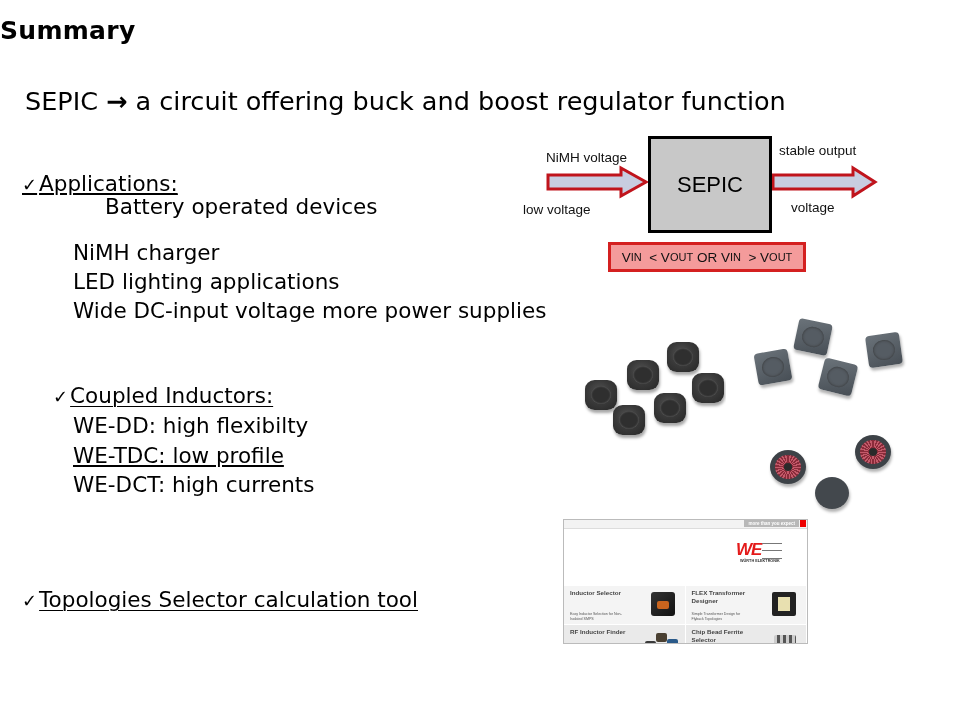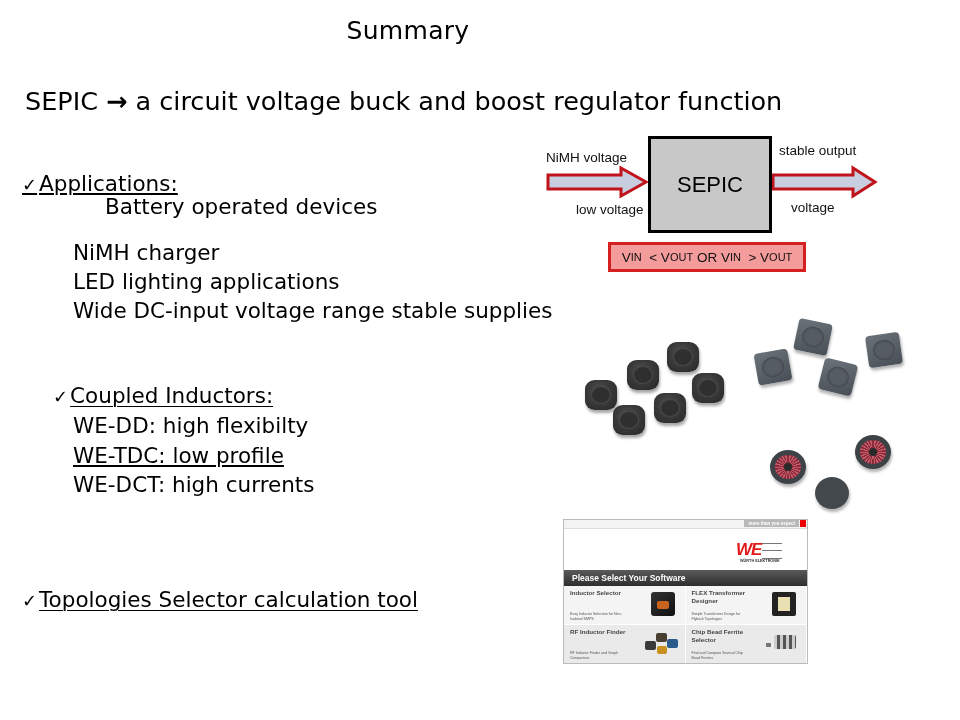--- a/index.html
+++ b/index.html
@@ -1,39 +1,39 @@
 <!DOCTYPE html>
 <html><head>
   <meta charset="utf-8">
   <style>
     html, body { margin: 0; padding: 0; }
     body { width: 960px; height: 720px; background: #ffffff; position: relative; overflow: hidden; font-family: "DejaVu Sans", sans-serif; color: #000; }
     .abs { position: absolute; }
-    .title { left: 0; width: 816px; top: 16px; text-align: center; font-weight: normal; font-size: 25px; letter-spacing: 0.3px; }
+    .title { left: 0; width: 816px; top: 16px; font-weight: bold; font-size: 25px; letter-spacing: 0.3px; }
     .headline { left: 25px; top: 86px; font-size: 25.5px; white-space: nowrap; }
     .sec { left: 22px; font-size: 21.5px; white-space: nowrap; }
     .sec .check { font-size: 18px; margin-right: 2px; }
     .sec .head { text-decoration: underline; text-underline-offset: 3px; text-decoration-thickness: 1px; }
     .item { left: 73px; font-size: 21.5px; white-space: nowrap; }
     
     .diag-label { font-family: "Liberation Sans", sans-serif; font-size: 13.5px; color: #111; white-space: nowrap; }
     .sepic-box { left: 648px; top: 136px; width: 124px; height: 97px; background: #c8c8c8; border: 3px solid #000; box-sizing: border-box; display: flex; align-items: center; justify-content: center; font-family: "Liberation Sans", sans-serif; font-size: 22px; }
     .cond-box { left: 608px; top: 242px; width: 198px; height: 30px; background: #f49b9b; border: 3px solid #d42020; box-sizing: border-box; display: flex; align-items: center; justify-content: center; font-family: "Liberation Sans", sans-serif; font-size: 13.5px; color: #111; white-space: nowrap; }
     .cond-box sub { font-size: 11px; vertical-align: -2px; }
     
     .photo { background: #fff; }
     .ind { position: absolute; background: radial-gradient(circle at 45% 40%, #555 0%, #3a3a3a 45%, #262626 100%); border-radius: 30%; box-shadow: 1px 3px 3px rgba(0,0,0,0.35); }
     .ind .core { position: absolute; left: 20%; top: 20%; width: 60%; height: 60%; border-radius: 50%; background: #2f2f2f; box-shadow: inset 0 0 2px #777; }
     .sq { position: absolute; background: linear-gradient(160deg, #6b737a, #474e55); border-radius: 4px; box-shadow: 1px 3px 3px rgba(0,0,0,0.3); }
     .sq .core { position: absolute; left: 18%; top: 18%; width: 64%; height: 64%; border-radius: 50%; background: #555c63; box-shadow: inset 0 0 3px #333; }
     .tor { position: absolute; background: #3d4247; border-radius: 50%; box-shadow: 1px 3px 3px rgba(0,0,0,0.3); }
     .tor .coil { position: absolute; left: 15%; top: 15%; width: 70%; height: 70%; border-radius: 50%; background: repeating-conic-gradient(#8a2c3a 0deg 8deg, #c45a6a 8deg 16deg); }
     .tor .hole { position: absolute; left: 38%; top: 38%; width: 24%; height: 24%; border-radius: 50%; background: #2a2a2a; }
     
-    .sw { left: 563px; top: 519px; width: 245px; height: 145px; border: 1px solid #bbb; background: #fff; box-sizing: border-box; overflow: hidden; }
+    .sw { left: 563px; top: 519px; width: 245px; height: 125px; border: 1px solid #bbb; background: #fff; box-sizing: border-box; overflow: hidden; }
     .sw-topbar { position: absolute; left: 0; top: 0; width: 100%; height: 8px; background: #f3f3f3; border-bottom: 1px solid #ddd; }
     .sw-tag { position: absolute; right: 8px; top: 0; height: 7px; padding: 0 4px; background: #b8b8b8; color: #fff; font-family: "Liberation Sans", sans-serif; font-size: 4.5px; line-height: 7px; font-weight: bold; }
     .sw-red { position: absolute; right: 1px; top: 0; width: 6px; height: 7px; background: #e00; }
     .sw-logo { position: absolute; left: 172px; top: 20px; width: 48px; height: 26px; }
     .sw-logo .we { position: absolute; left: 0; top: 0; font-family: "Liberation Sans", sans-serif; font-weight: bold; font-style: italic; font-size: 17px; color: #e41a1a; letter-spacing: -1px; }
     .sw-logo .lines { position: absolute; left: 26px; top: 3px; width: 20px; height: 14px; border-top: 1px solid #777; border-bottom: 1px solid #777; }
     .sw-logo .lines::after { content: ""; position: absolute; left: 0; top: 6px; width: 100%; border-top: 1px solid #777; }
     .sw-logo .brand { position: absolute; left: 4px; top: 19px; font-family: "Liberation Sans", sans-serif; font-size: 3.8px; font-weight: bold; color: #333; white-space: nowrap; }
     .sw-banner { position: absolute; left: 0; top: 50px; width: 100%; height: 16px; background: linear-gradient(#5a5a5a, #2e2e2e); color: #fff; font-family: "Liberation Sans", sans-serif; font-weight: bold; font-size: 8.5px; line-height: 16px; padding-left: 8px; box-sizing: border-box; }
     .sw-grid { position: absolute; left: 0; top: 66px; width: 100%; height: 78px; display: grid; grid-template-columns: 1fr 1fr; grid-template-rows: 1fr 1fr; }
@@ -44,45 +44,45 @@
     .sw-cell .pic { position: absolute; right: 10px; top: 6px; width: 24px; height: 24px; }
   </style>
 </head>
 <body>
 
 <div class="abs title">Summary</div>
 
 <div class="abs headline">
   <span>SEPIC</span>
   <span style="font-weight:bold;">→</span>
-  <span>a circuit voltage buck and boost regulator function</span>
+  <span>a circuit offering buck and boost regulator function</span>
 </div>
 
 <div class="abs sec" style="top:171px;text-decoration:underline;">
   <span class="check">✓</span><span class="head">Applications:</span>
 </div>
 <div class="abs item" style="top:194px;margin-left:32px;">Battery operated devices</div>
 <div class="abs item" style="top:240px;">NiMH charger</div>
 <div class="abs item" style="top:269px;">LED lighting applications</div>
-<div class="abs item" style="top:298px;">Wide DC-input voltage range stable supplies</div>
+<div class="abs item" style="top:298px;">Wide DC-input voltage more power supplies</div>
 
 <div class="abs sec" style="top:383px;margin-left:31px;">
   <span class="check">✓</span><span class="head">Coupled Inductors:</span>
 </div>
 <div class="abs item" style="top:413px;">WE-DD: high flexibilty</div>
 <div class="abs item" style="top:443px;text-decoration:underline;">WE-TDC: low profile</div>
 <div class="abs item" style="top:472px;">WE-DCT: high currents</div>
 
 <div class="abs sec" style="top:587px;">
   <span class="check">✓</span><span class="head">Topologies Selector calculation tool</span>
 </div>
 
 <div>
   <div class="abs diag-label" style="left:546px; top:150px;">NiMH voltage</div>
-  <div class="abs diag-label" style="left:576px; top:202px;">low voltage</div>
+  <div class="abs diag-label" style="left:523px; top:202px;">low voltage</div>
   <div class="abs diag-label" style="left:779px; top:143px;">stable output</div>
   <div class="abs diag-label" style="left:791px; top:200px;">voltage</div>
 
   <svg class="abs" style="left:545px; top:165px;" width="105" height="34" viewBox="0 0 105 34">
     <polygon points="3,10 76,10 76,3 101,17 76,31 76,24 3,24" fill="#c8cde0" stroke="#c0141c" stroke-width="3" stroke-linejoin="miter"></polygon>
   </svg>
   <svg class="abs" style="left:771px; top:165px;" width="107" height="34" viewBox="0 0 107 34">
     <polygon points="2,10 82,10 82,3 104,17 82,31 82,24 2,24" fill="#c8cde0" stroke="#c0141c" stroke-width="3" stroke-linejoin="miter"></polygon>
   </svg>
 
@@ -144,21 +144,20 @@
 <div class="abs sw">
   <div class="sw-topbar">
     <div class="sw-tag">more than you expect</div>
     <div class="sw-red"></div>
   </div>
   <div class="sw-logo">
     <span class="we">WE</span>
     <span class="lines"></span>
     <span class="brand">WÜRTH ELEKTRONIK</span>
   </div>
-  <div class="sw-banner">Please Select Your Software</div>
   <div class="sw-grid">
     <div class="sw-cell">
       <div class="nm">Inductor Selector</div>
       <div class="ds">Easy Inductor Selection for Non-Isolated SMPS</div>
       <div class="pic" style="background:linear-gradient(135deg,#333,#111); border-radius:3px;">
           <div style="position:absolute;left:6px;top:9px;width:12px;height:8px;background:#c8641e;border-radius:2px;"></div>
         </div>
     </div>
     <div class="sw-cell">
       <div class="nm">FLEX Transformer Designer</div>

